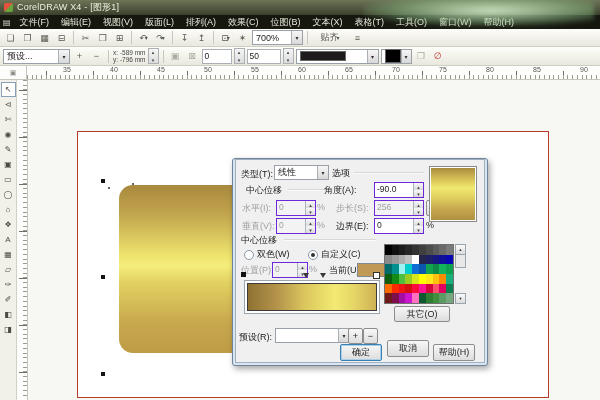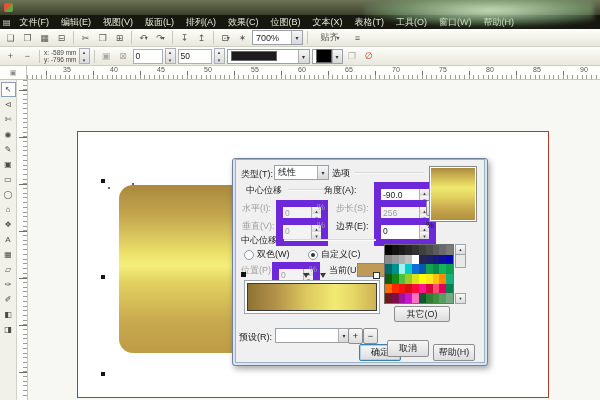--- a/index.html
+++ b/index.html
@@ -70,21 +70,21 @@
        border:1px solid #70839b;border-radius:3px;box-shadow:2px 3px 6px rgba(0,0,0,.35);padding:0 2px 2px}
   .dlg-title{height:15px;display:flex;align-items:center;padding:0 2px;font-size:9px;color:#101010}
   .dlg-close{margin-left:auto;width:28px;height:12px;background:linear-gradient(#ef8575,#c23a22 60%,#a52c17);
              border:1px solid #7e2012;border-radius:0 2px 2px 2px;color:#fff;font-size:9px;line-height:10px;
              text-align:center;font-weight:bold}
   .dlg-close::after{content:"×"}
   .dlg-body{position:relative;height:202px;background:#f0f0f0;border:1px solid #9fb0bf}
   .dl{position:absolute;font-size:9px;color:#1c1c1c;white-space:nowrap}
   .dl.dis{color:#9f9f9f}
   .sline{position:absolute;height:1px;background:#d8d8d8;border-bottom:1px solid #fbfbfb}
-  .fld{position:absolute;height:14px;background:#fff;border:7px solid #6d28d9;display:flex}
+  .fld{position:absolute;height:14px;background:#fff;border:1px solid #6d28d9;display:flex}
   .fld .fv{flex:1;padding:1px 2px;font-size:8.5px;white-space:nowrap;overflow:hidden}
   .fld.dis{background:#f3f3f3}
   .fld.dis .fv{color:#9f9f9f}
   .spin{width:9px;border-left:1px solid #a8b4be;display:flex;flex-direction:column}
   .spin i{flex:1;font-style:normal;font-size:5px;display:flex;align-items:center;justify-content:center;
           background:linear-gradient(#f8f8f8,#dadada);color:#444}
   .spin i.up::after{content:"▴"}.spin i.dn::after{content:"▾"}
   .pv{position:absolute;left:193px;top:6px;width:44px;height:52px;background:#fff;border:1px solid #8a8a8a;padding:1px}
   .pv div{width:100%;height:100%}
   .radio{position:absolute;display:flex;align-items:center;gap:3px;font-size:9px;color:#1c1c1c}
@@ -123,20 +123,21 @@
 </style>
 </head>
 <body>
 
 <div class="win">
 
   <div class="blob"></div>
 
   <div class="titlebar">
     <span class="applogo"></span>
+    <span class="wtitle">CorelDRAW X4 - [图形1]</span>
   </div>
 
   <div class="menubar">
     <span class="mdoc">▤</span>
     <span id="menu-items" style="display:flex">
         <span class="menu-item">文件(F)</span>
         <span class="menu-item">编辑(E)</span>
         <span class="menu-item">视图(V)</span>
         <span class="menu-item">版面(L)</span>
         <span class="menu-item">排列(A)</span>
@@ -171,20 +172,24 @@
       <div class="combo" style="width: 46px;">
         <span>700%</span>
         <span class="arw"></span>
       </div>
       <div class="vsep"></div>
       <div class="tbtn" style="min-width: 34px;">贴齐<span class="drop">▾</span></div>
       <div class="tbtn">≡</div>
     </div>
 
   <div class="propbar">
+    <div class="combo" style="width:62px">
+      <span>预设...</span>
+      <span class="arw"></span>
+    </div>
     <div class="tbtn">+</div>
     <div class="tbtn">−</div>
     <div class="vsep"></div>
     <div class="xy">
       <div><span>x:</span> <span>-589 mm</span></div>
       <div><span>y:</span> <span>-796 mm</span></div>
     </div>
     <div class="spincol">
         <i class="up"></i>
         <i class="dn"></i>
@@ -435,19 +440,19 @@
       <div class="btn" style="left:158px;top:146px;width:54px;height:14px">其它(O)</div>
 
       <span class="dl" style="left:3px;top:171px">预设(R):</span>
       <div class="combo" style="position:absolute;left:39px;top:168px;width:70px">
         <span></span>
         <span class="arw"></span>
       </div>
       <div class="btn sm plus" style="left:112px;top:168px"></div>
       <div class="btn sm minus" style="left:127px;top:168px"></div>
 
-      <div class="btn def" style="left:123px;top:184px;width:40px">确定</div>
+      <div class="btn def" style="left:104px;top:184px;width:40px">确定</div>
       <div class="btn" style="left:151px;top:180px;width:40px">取消</div>
       <div class="btn" style="left:197px;top:184px;width:40px">帮助(H)</div>
     </div>
   </div>
 
 </div>
 
 </body></html>

